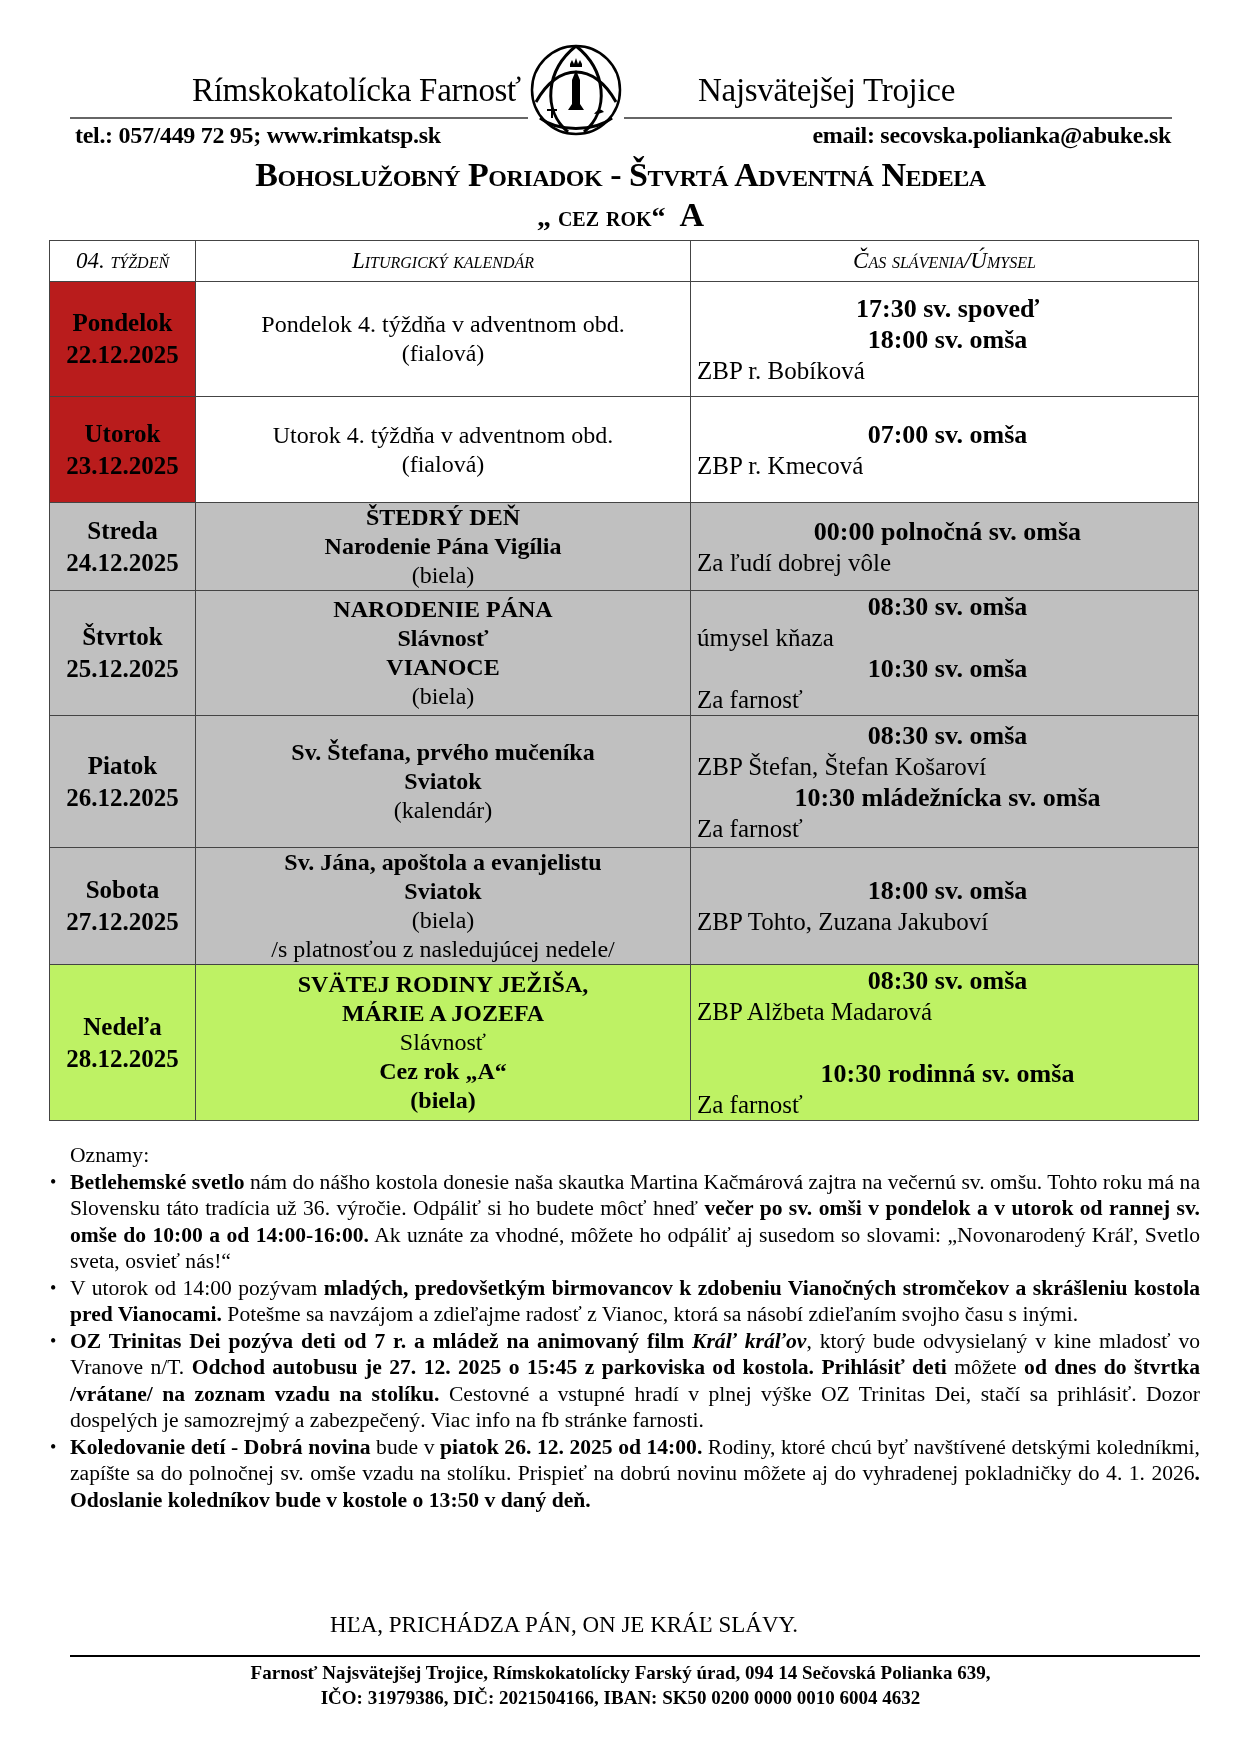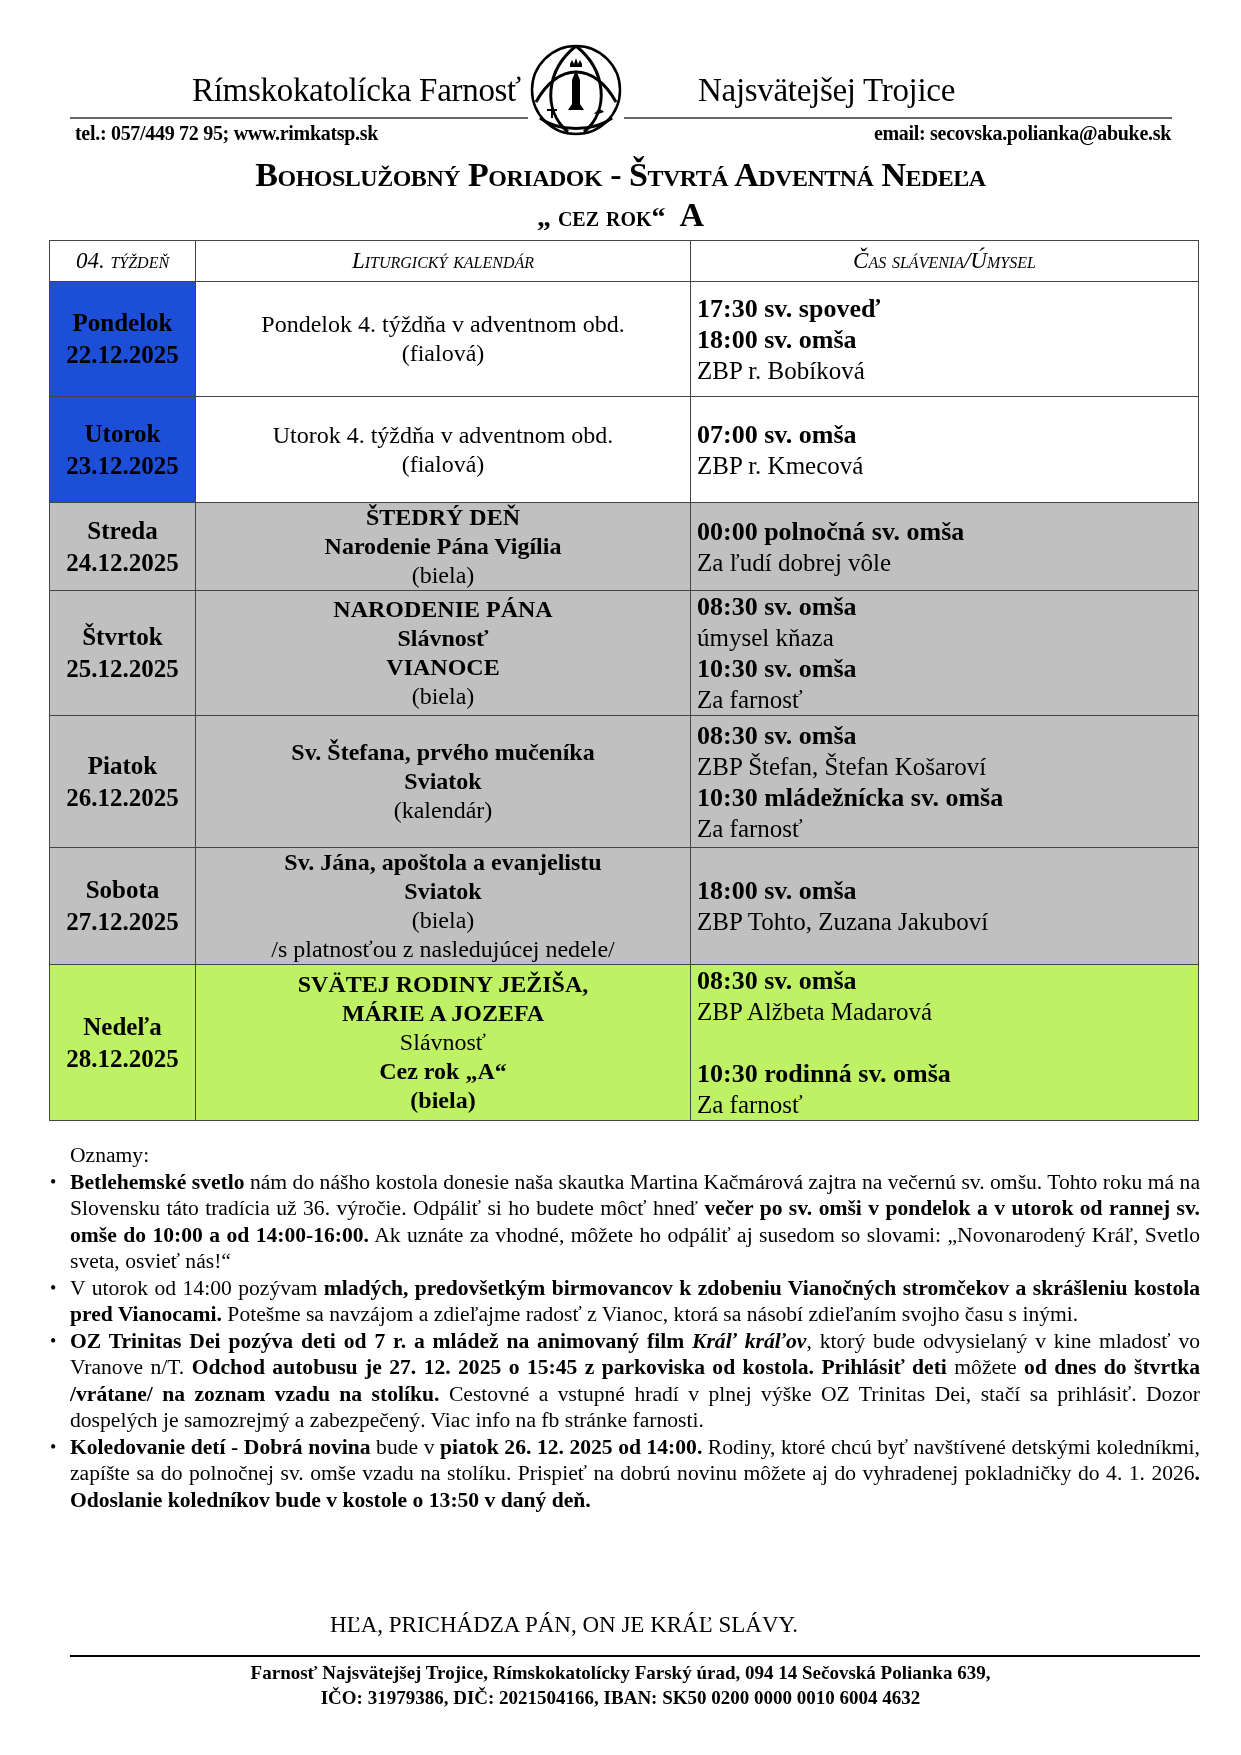--- a/index.html
+++ b/index.html
@@ -2,35 +2,35 @@
 <html><head>
 <meta charset="utf-8">
 <style>
   html, body { margin:0; padding:0; background:#fff; }
   body { width:1241px; height:1755px; position:relative; font-family:"Liberation Serif", serif; color:#000; overflow:hidden; }
   .hdr-row { position:absolute; left:70px; width:1100px; top:58px; height:56px; }
   .hdr-left { position:absolute; left:122px; top:14px; font-size:33px; letter-spacing:-0.3px; }
   .hdr-right { position:absolute; left:628px; top:14px; font-size:33px; letter-spacing:-0.3px; }
   .hdr-line { position:absolute; left:70px; top:117px; width:1102px; height:2px; background:#666; }
   .logo { position:absolute; left:528px; top:40px; width:96px; height:96px; background:#fff; }
-  .contact { position:absolute; top:122px; font-size:20px; font-weight:bold; letter-spacing:-0.3px; }
+  .contact { position:absolute; top:122px; font-size:24px; font-weight:bold; letter-spacing:-0.3px; }
   .contact.l { left:75px; } .contact.r { right:70px; }
   .title { position:absolute; left:0; width:1241px; text-align:center; font-weight:bold; }
   .t1 { top:156px; font-size:34px; font-variant:small-caps; letter-spacing:-0.5px; }
   .t2 { top:196px; font-size:30px; }
   .t2 .sc { font-variant:small-caps; font-size:28px; }
   .t2 .big { font-size:34px; margin-left:14px; }
   table.sched { position:absolute; left:49px; top:240px; width:1149px; border-collapse:collapse; table-layout:fixed; }
   table.sched td, table.sched th { border:1.5px solid #444; padding:0; vertical-align:middle; }
   th { font-weight:normal; font-style:italic; font-variant:small-caps; font-size:23px; height:40px; background:#fff; }
-  td.day { text-align:center; font-weight:bold; font-size:25px; line-height:32px; background:#1d4ed8; }
+  td.day { text-align:center; font-weight:bold; font-size:25px; line-height:32px; background:#b91c1c; }
   td.lit { text-align:center; font-size:24px; line-height:29px; }
   td.lit .b { font-weight:bold; }
   td.time { padding-left:6px !important; font-size:25px; line-height:31px; }
-  td.time .b { font-weight:bold; font-size:26px; }
+  td.time .b { font-weight:bold; font-size:26px;text-align:center; }
   tr.white td.lit, tr.white td.time { background:#fff; }
   tr.grey td { background:#c0c0c0; }
   tr.dark td { background:#bef264; }
   .notices { position:absolute; left:70px; top:1142px; width:1130px; font-size:21.6px; line-height:26.5px; }
   .notices .lbl { margin-left:0; }
   .notices ul { margin:0; padding:0; list-style:none; }
   .notices li { position:relative; padding-left:0; text-align:justify; }
   .notices li .bullet { position:absolute; left:-20px; top:0; font-size:18px; }
   .notices b { font-weight:bold; }
   .motto { position:absolute; left:0; width:1128px; top:1612px; text-align:center; font-size:23px; }

